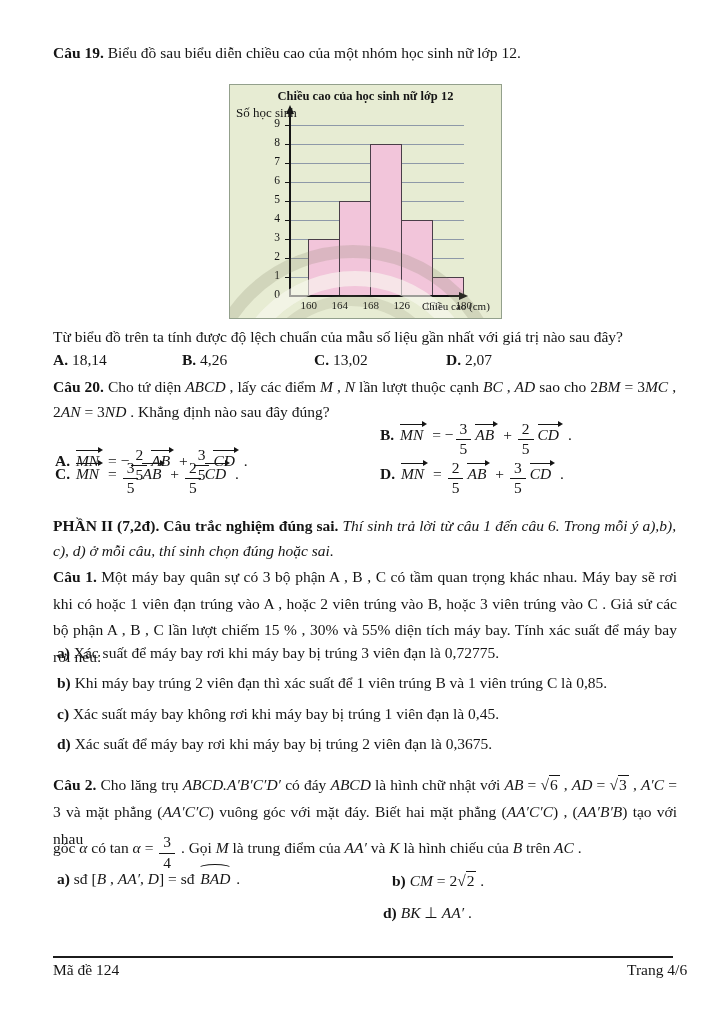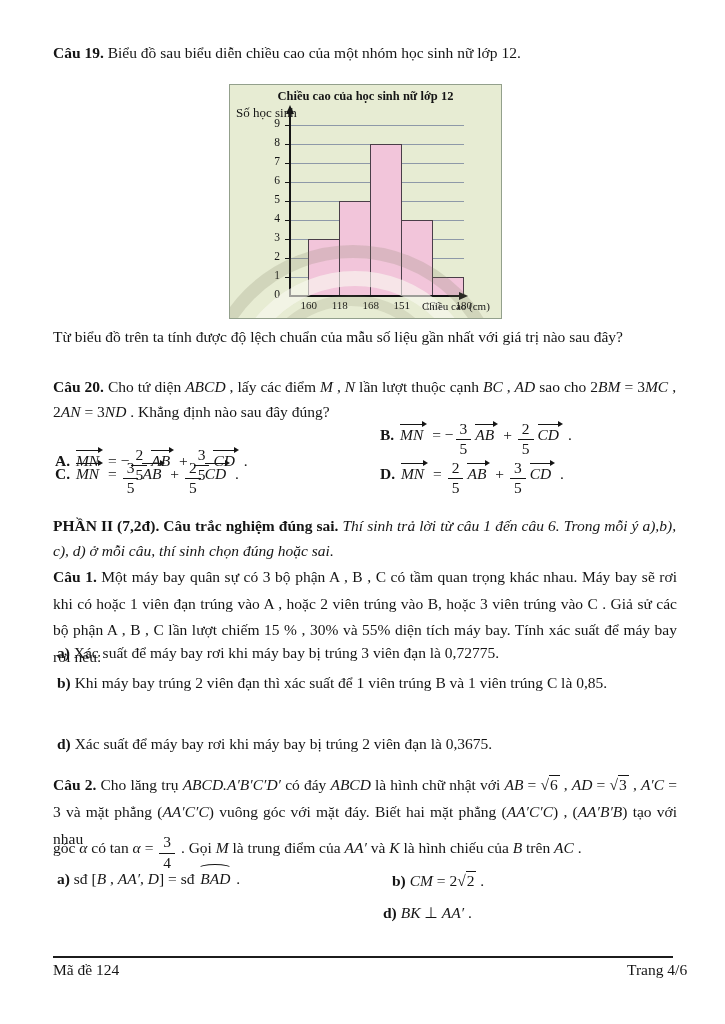--- a/index.html
+++ b/index.html
@@ -116,47 +116,54 @@
         <div class="ytick-label" style="top: 51px;">8</div>
         <div class="gridline" style="top: 40px;"></div>
         <div class="ytick" style="top: 39.5px;"></div>
         <div class="ytick-label" style="top: 32px;">9</div>
         <div class="bar" style="left: 78px; width: 32.4px; top: 154px; height: 57px; background: rgb(242, 197, 218); border-color: rgb(74, 62, 72);"></div>
         <div class="bar" style="left: 109px; width: 32.4px; top: 116px; height: 95px; background: rgb(242, 197, 218); border-color: rgb(74, 62, 72);"></div>
         <div class="bar" style="left: 140px; width: 32.4px; top: 59px; height: 152px; background: rgb(242, 197, 218); border-color: rgb(74, 62, 72);"></div>
         <div class="bar" style="left: 171px; width: 32.4px; top: 135px; height: 76px; background: rgb(242, 197, 218); border-color: rgb(74, 62, 72);"></div>
         <div class="bar" style="left: 202px; width: 32.4px; top: 192px; height: 19px; background: rgb(242, 197, 218); border-color: rgb(74, 62, 72);"></div>
         <div class="xtick-label" style="left: 64.7px;">160</div>
-        <div class="xtick-label" style="left: 95.7px;">118</div>
+        <div class="xtick-label" style="left: 95.7px;">164</div>
         <div class="xtick-label" style="left: 126.7px;">168</div>
-        <div class="xtick-label" style="left: 157.7px;">151</div>
+        <div class="xtick-label" style="left: 157.7px;">126</div>
         <div class="xtick-label" style="left: 188.7px;">176</div>
         <div class="xtick-label" style="left: 219.7px;">180</div>
       </div>
     <div class="chart-xlabel">Chiều cao (cm)</div>
     <div class="wm wm1"></div>
     <div class="wm wm2"></div>
     <div class="wm wm3"></div>
   </div>
 
   <div class="block" id="q19-question"><span>Từ biểu đồ trên ta tính được độ lệch chuẩn của mẫu số liệu gần nhất với giá trị nào sau đây?</span></div>
 
+  <div class="block" id="q19-options">
+    <span class="opt19" style="left:0px"><b>A.</b><span> 18,14</span></span>
+    <span class="opt19" style="left:129px"><b>B.</b><span> 4,26</span></span>
+    <span class="opt19" style="left:261px"><b>C.</b><span> 13,02</span></span>
+    <span class="opt19" style="left:393px"><b>D.</b><span> 2,07</span></span>
+  </div>
 
   <div class="block" id="q20-intro"><b>Câu 20.</b><span>  Cho tứ diện </span><span class="mi">ABCD</span><span> , lấy các điểm </span><span class="mi">M</span><span> ,  </span><span class="mi">N</span><span>  lần lượt thuộc cạnh </span><span class="mi">BC</span><span> ,  </span><span class="mi">AD</span><span>  sao cho 2</span><span class="mi">BM</span><span> = 3</span><span class="mi">MC</span><span> , 2</span><span class="mi">AN</span><span> = 3</span><span class="mi">ND</span><span> . Khẳng định nào sau đây đúng?</span></div>
 
   <div class="block q20opt" id="q20-optA"><b>A.</b><span> </span><span class="vec">MN</span><span> = −</span><span class="frac"><span class="num">2</span><span class="den">5</span></span><span class="vec">AB</span><span> + </span><span class="frac"><span class="num">3</span><span class="den">5</span></span><span class="vec">CD</span><span> .</span></div>
   <div class="block q20opt" id="q20-optB"><b>B.</b><span> </span><span class="vec">MN</span><span> = −</span><span class="frac"><span class="num">3</span><span class="den">5</span></span><span class="vec">AB</span><span> + </span><span class="frac"><span class="num">2</span><span class="den">5</span></span><span class="vec">CD</span><span> .</span></div>
   <div class="block q20opt" id="q20-optC"><b>C.</b><span> </span><span class="vec">MN</span><span> = </span><span class="frac"><span class="num">3</span><span class="den">5</span></span><span class="vec">AB</span><span> + </span><span class="frac"><span class="num">2</span><span class="den">5</span></span><span class="vec">CD</span><span> .</span></div>
   <div class="block q20opt" id="q20-optD"><b>D.</b><span> </span><span class="vec">MN</span><span> = </span><span class="frac"><span class="num">2</span><span class="den">5</span></span><span class="vec">AB</span><span> + </span><span class="frac"><span class="num">3</span><span class="den">5</span></span><span class="vec">CD</span><span> .</span></div>
 
   <div class="block" id="part2-heading"><b>PHẦN II (7,2đ). Câu trắc nghiệm đúng sai. </b><i>Thí sinh trả lời từ câu 1 đến câu 6. Trong mỗi ý a),b), c), d) ở  mỗi câu, thí sinh chọn đúng hoặc sai.</i></div>
 
   <div class="block" id="q1-intro"><b>Câu 1.</b><span>  Một máy bay quân sự có 3 bộ phận A , B , C có tầm quan trọng khác nhau. Máy bay sẽ rơi khi có hoặc 1 viên đạn trúng vào A , hoặc 2 viên trúng vào B, hoặc 3 viên trúng vào C . Giả sử các bộ phận A , B , C lần lượt chiếm 15 % , 30% và 55% diện tích máy bay. Tính xác suất để máy bay rơi nếu:</span></div>
   <div class="block" id="q1-a"><b>a)</b><span> Xác suất để máy bay rơi khi máy bay bị trúng 3 viên đạn là 0,72775.</span></div>
   <div class="block" id="q1-b"><b>b)</b><span> Khi máy bay trúng 2 viên đạn thì xác suất để 1 viên trúng B và 1 viên trúng C là 0,85.</span></div>
+  <div class="block" id="q1-c"><b>c)</b><span> Xác suất máy bay không rơi khi máy bay bị trúng 1 viên đạn là  0,45.</span></div>
   <div class="block" id="q1-d"><b>d)</b><span> Xác suất để máy bay rơi khi máy bay bị trúng 2 viên đạn là 0,3675.</span></div>
 
   <div class="block" id="q2-intro"><b>Câu 2.</b><span>  Cho lăng trụ </span><span class="mi">ABCD.A′B′C′D′</span><span>  có đáy </span><span class="mi">ABCD</span><span>  là hình chữ nhật với </span><span class="mi">AB</span><span> = </span><span class="sqrt">√<span class="rad">6</span></span><span> , </span><span class="mi">AD</span><span> = </span><span class="sqrt">√<span class="rad">3</span></span><span> , </span><span class="mi">A′C</span><span> = 3 và mặt phẳng (</span><span class="mi">AA′C′C</span><span>) vuông góc với mặt đáy. Biết hai mặt phẳng (</span><span class="mi">AA′C′C</span><span>) , (</span><span class="mi">AA′B′B</span><span>) tạo với nhau</span></div>
   <div class="block" id="q2-line2"><span>góc </span><span class="mi">α</span><span>  có  tan </span><span class="mi">α</span><span> = </span><span class="frac"><span class="num">3</span><span class="den">4</span></span><span> . Gọi </span><span class="mi">M</span><span>  là trung điểm của </span><span class="mi">AA′</span><span>  và </span><span class="mi">K</span><span>  là hình chiếu của </span><span class="mi">B</span><span>  trên </span><span class="mi">AC</span><span> .</span></div>
   <div class="block" id="q2-a"><b>a)</b><span> sđ [</span><span class="mi">B</span><span> , </span><span class="mi">AA′</span><span>, </span><span class="mi">D</span><span>] = sđ </span><span class="arc">BAD</span><span> .</span></div>
   <div class="block" id="q2-b"><b>b)</b><span> </span><span class="mi">CM</span><span> = 2</span><span class="sqrt">√<span class="rad">2</span></span><span> .</span></div>
   <div class="block" id="q2-d"><b>d)</b><span> </span><span class="mi">BK</span><span> ⊥ </span><span class="mi">AA′</span><span> .</span></div>
 
   <div class="block" id="footer-line"></div>
   <div class="block" id="footer-left">Mã đề 124</div>

